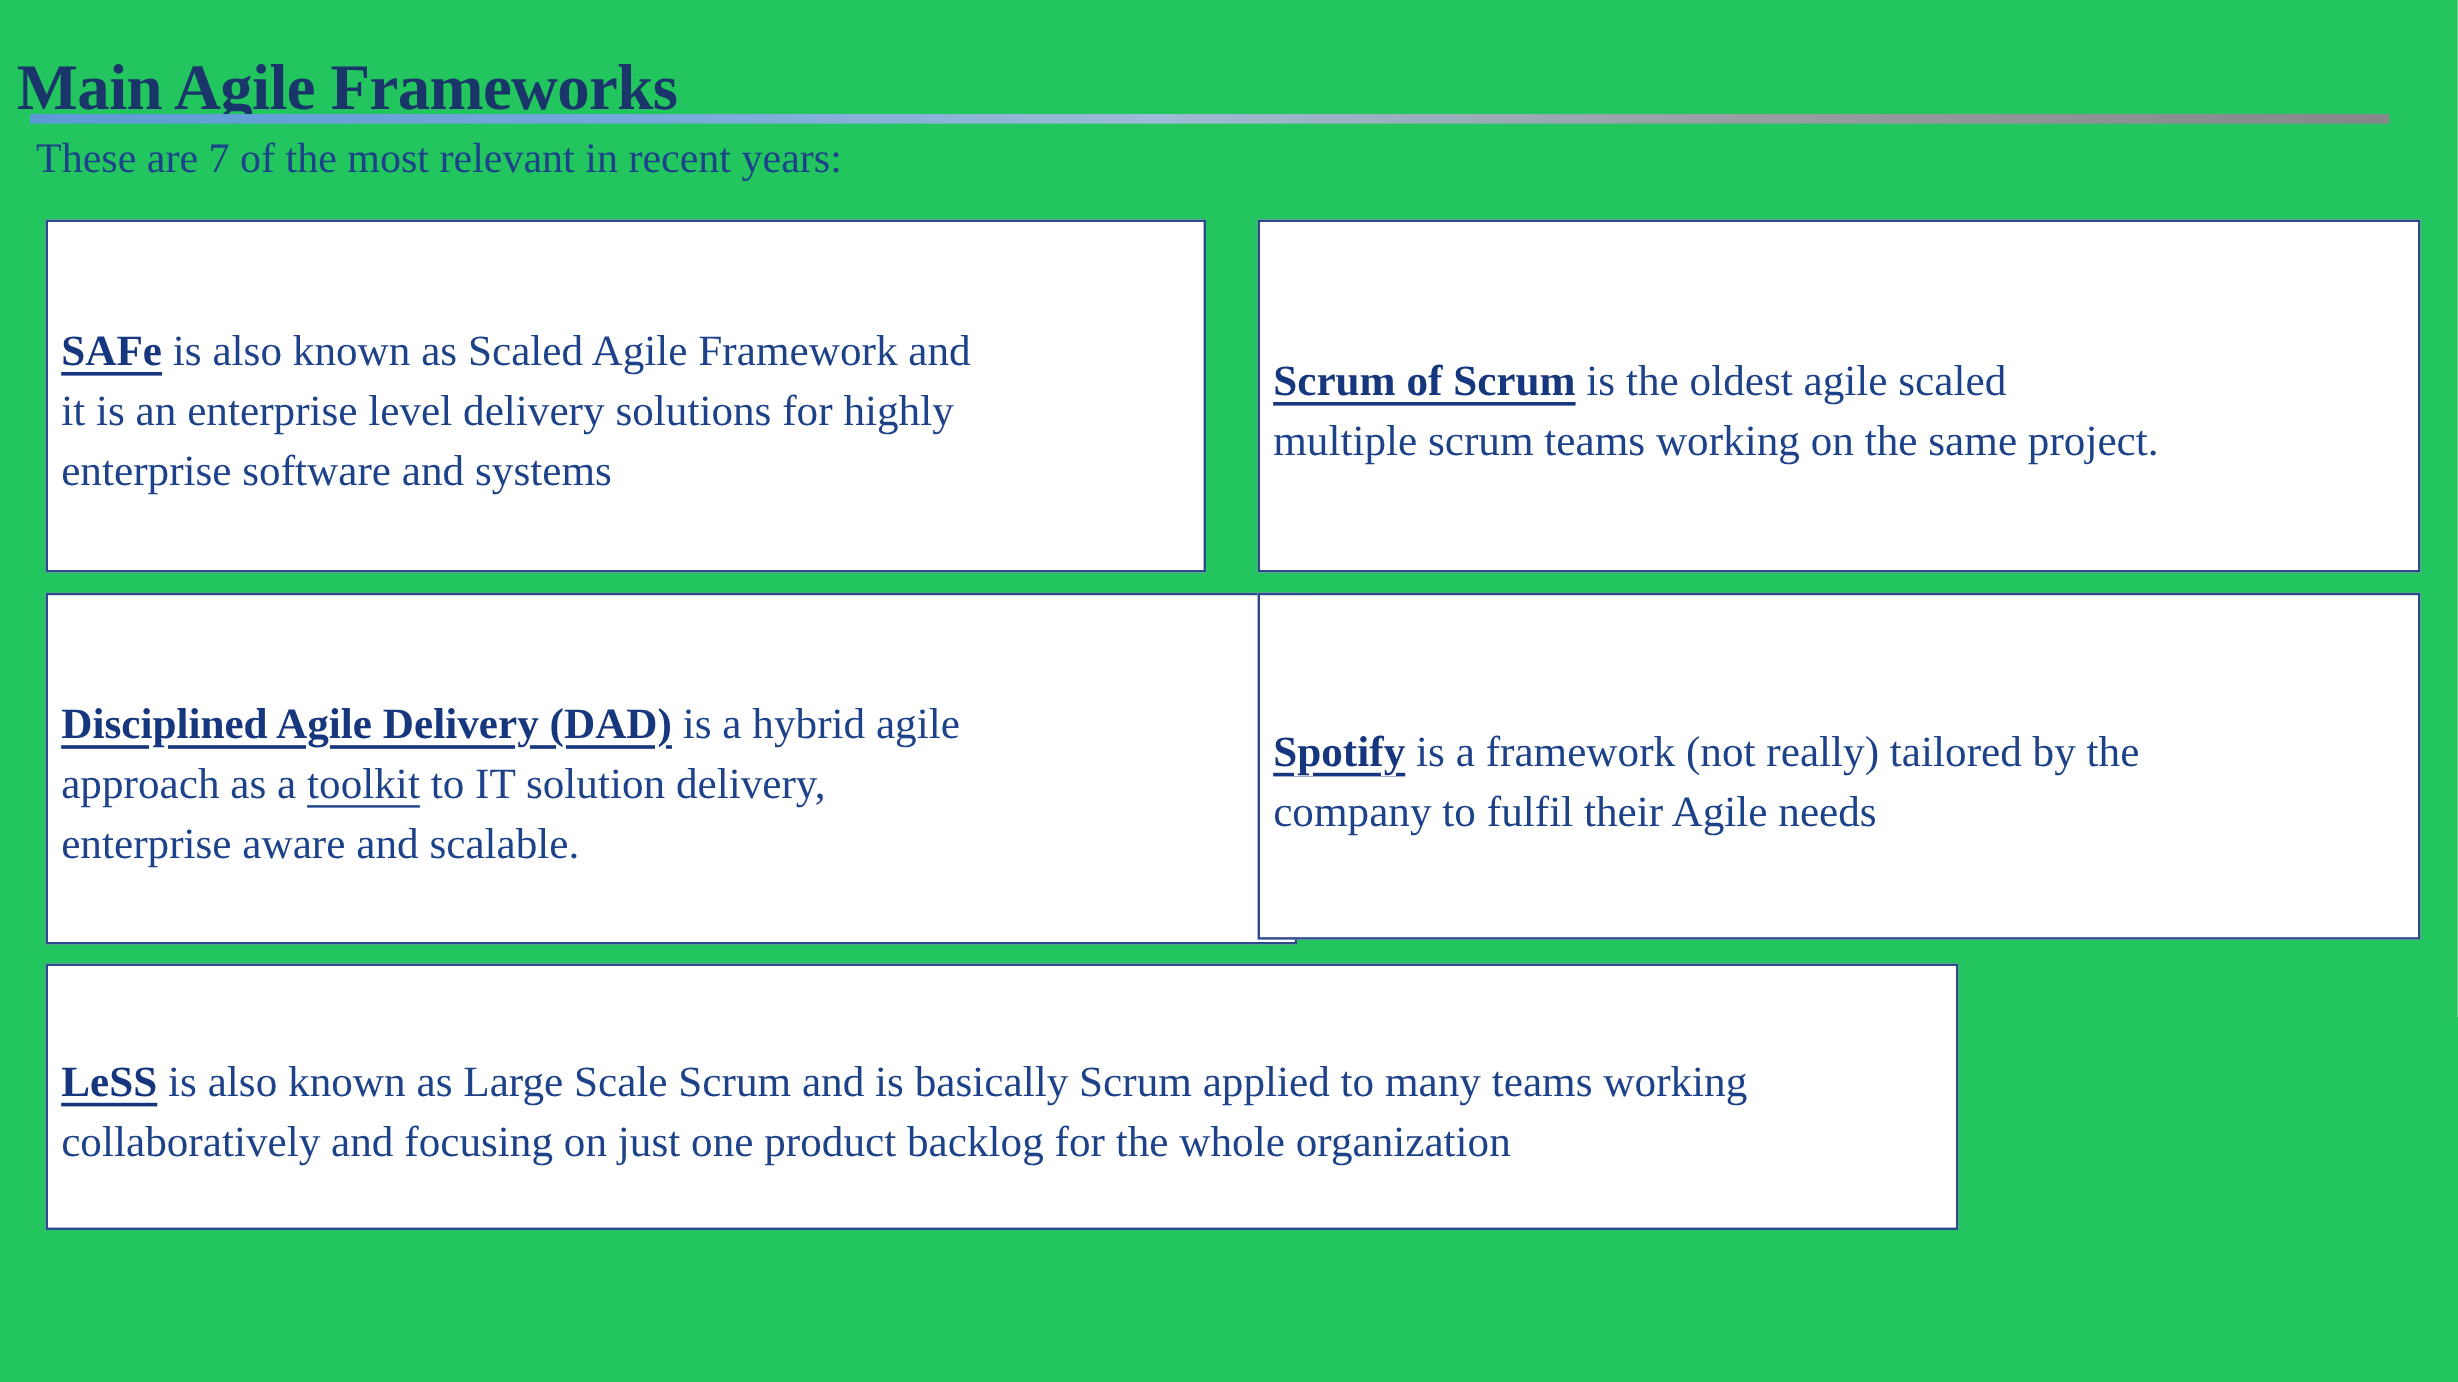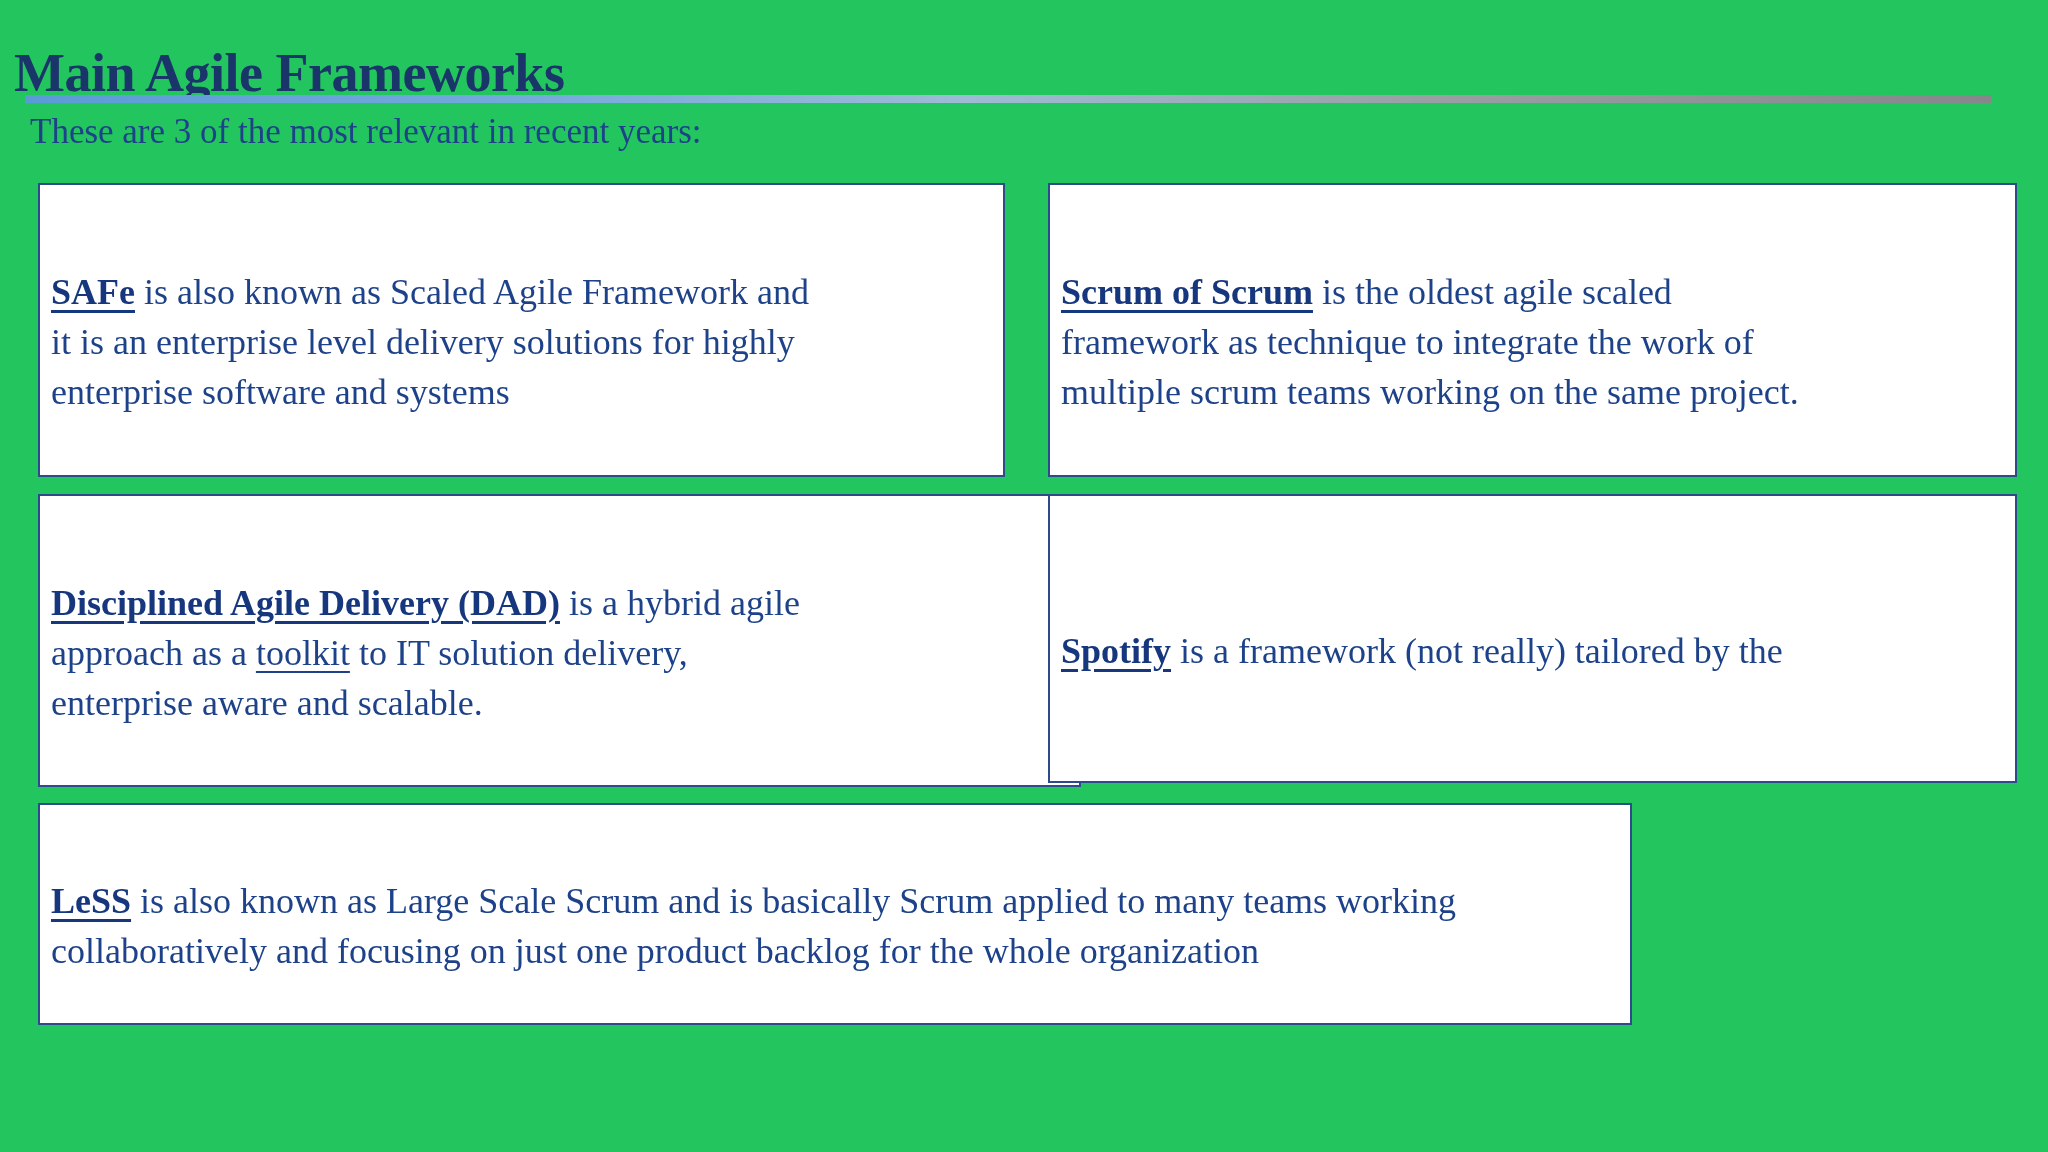--- a/index.html
+++ b/index.html
@@ -90,49 +90,49 @@
 </style>
 </head>
 <body style="--title-color: #1A3569; --body-color: #1D4289; --keyword-color: #16377E; --border-color: #2C4A8C; --divider-start: #5B9BD5; --divider-end: #85878A;">
 
 <div class="slide">
 
   <h1 class="title">Main Agile Frameworks</h1>
 
   <div class="divider"></div>
 
-  <div class="subtitle">These are 3 of the most relevant in recent years:</div>
+  <div class="subtitle">These are 7 of the most relevant in recent years:</div>
 
   <div class="framework-box box-safe">
     <div class="box-text">
         <div class="line"><span class="kw ul">SAFe</span><span> is also known as Scaled Agile Framework and</span></div>
         <div class="line"><span>it is an enterprise level delivery solutions for highly</span></div>
         <div class="line"><span>enterprise software and systems</span></div>
       </div>
   </div>
 
   <div class="framework-box box-sos">
     <div class="box-text">
         <div class="line"><span class="kw ul">Scrum of Scrum</span><span> is the oldest agile scaled</span></div>
-        <div class="line"><span>framework as technique to integrate the work of</span></div>
         <div class="line"><span>multiple scrum teams working on the same project.</span></div>
       </div>
   </div>
 
   <div class="framework-box box-dad">
     <div class="box-text">
         <div class="line"><span class="kw ul">Disciplined Agile Delivery (DAD)</span><span> is a hybrid agile</span></div>
         <div class="line"><span>approach as a </span><span class="ul">toolkit</span><span> to IT solution delivery,</span></div>
         <div class="line"><span>enterprise aware and scalable.</span></div>
       </div>
   </div>
 
   <div class="framework-box box-spotify">
     <div class="box-text">
         <div class="line"><span class="kw ul">Spotify</span><span> is a framework (not really) tailored by the</span></div>
+        <div class="line"><span>company to fulfil their Agile needs</span></div>
       </div>
   </div>
 
   <div class="framework-box box-less">
     <div class="box-text">
         <div class="line"><span class="kw ul">LeSS</span><span> is also known as Large Scale Scrum and is basically Scrum applied to many teams working</span></div>
         <div class="line"><span>collaboratively and focusing on just one product backlog for the whole organization</span></div>
       </div>
   </div>
 

